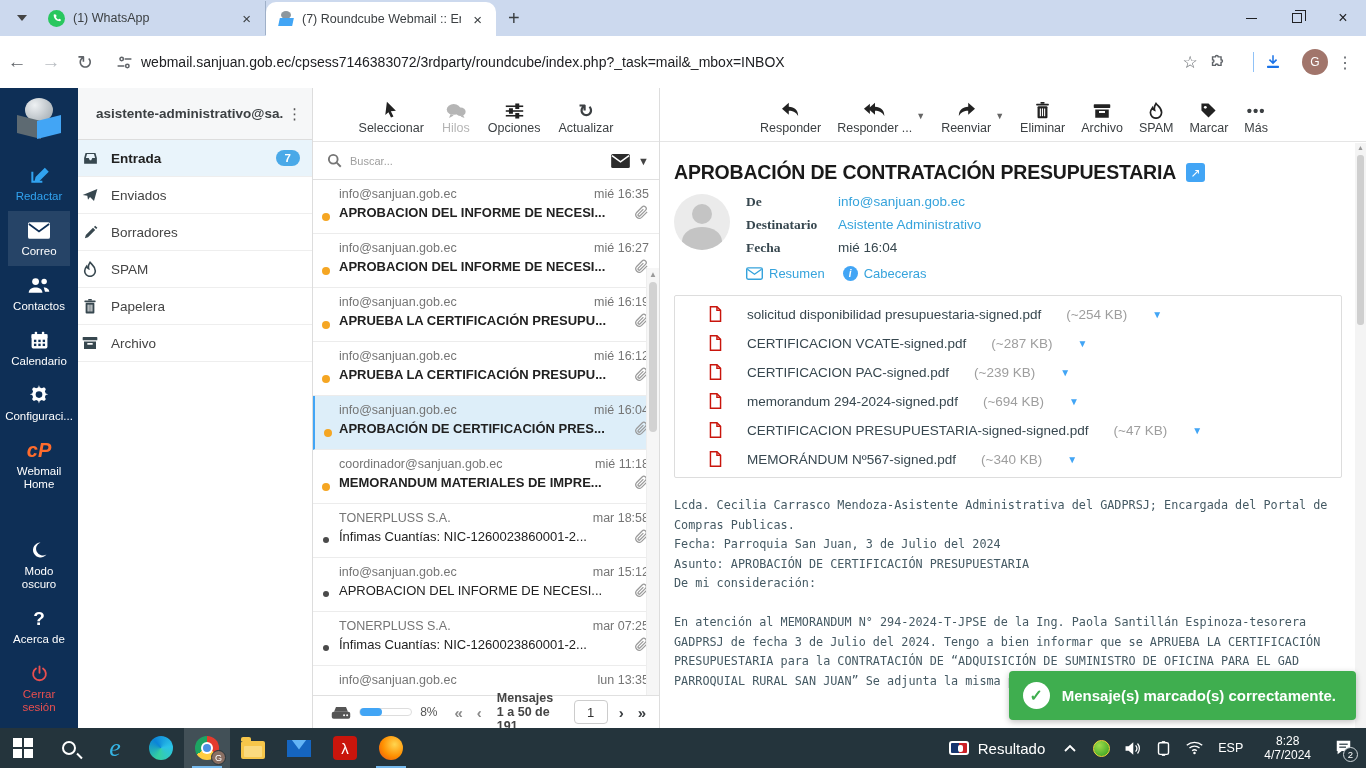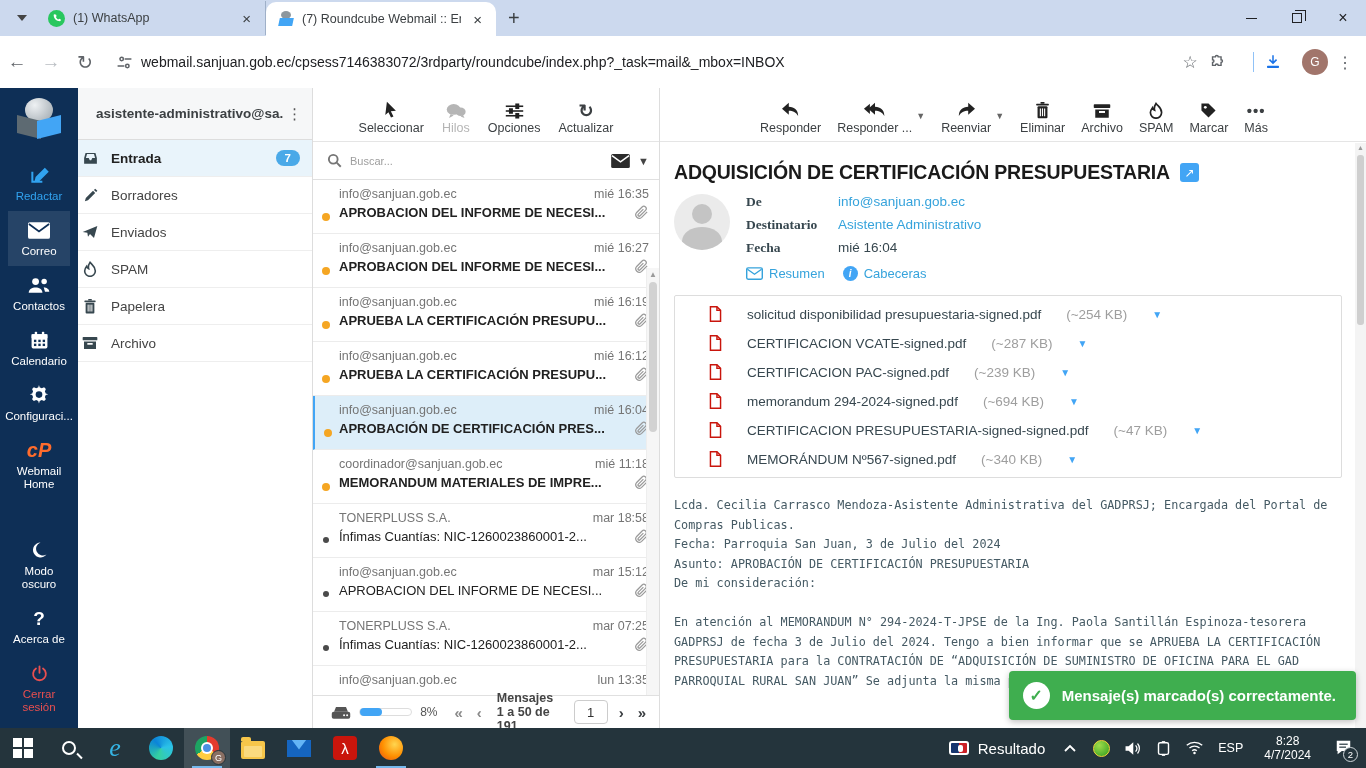--- a/index.html
+++ b/index.html
@@ -341,33 +341,33 @@
         <span class="fic">
           <svg width="17" height="14" viewBox="0 0 24 18" fill="#37474f">
               <path d="M3 9l2-7h14l2 7v8H3zM5.5 9h4l1.5 3h2l1.5-3h4l-1.6-5.5H7.1z"></path>
             </svg>
         </span>
         <span>Entrada</span>
         <span class="badge">7</span>
       </div>
       <div class="folder">
         <span class="fic">
+          <svg width="16" height="14" viewBox="0 0 24 20" fill="#37474f">
+              <path d="M1 10L23 1l-5 18-6-6-3 4-1-6z"></path>
+            </svg>
+        </span>
+        <span>Enviados</span>
+      </div>
+      <div class="folder">
+        <span class="fic">
           <svg width="15" height="15" viewBox="0 0 24 24" fill="#37474f">
               <path d="M3 21l1.5-5L16 4.5l3.5 3.5L8 19.5zM17.5 3l2-2 3.5 3.5-2 2z"></path>
             </svg>
         </span>
         <span>Borradores</span>
-      </div>
-      <div class="folder">
-        <span class="fic">
-          <svg width="16" height="14" viewBox="0 0 24 20" fill="#37474f">
-              <path d="M1 10L23 1l-5 18-6-6-3 4-1-6z"></path>
-            </svg>
-        </span>
-        <span>Enviados</span>
       </div>
       <div class="folder">
         <span class="fic">
           <svg width="14" height="16" viewBox="0 0 20 24" fill="none" stroke="#37474f" stroke-width="2.4">
               <path d="M10 2c3 4 8 6 8 13a8 8 0 0 1-16 0c0-3 1.5-5 3-7 .5 2 1.5 3 3 3.5C7 8 8 5 10 2z"></path>
             </svg>
         </span>
         <span>SPAM</span>
       </div>
       <div class="folder">
@@ -678,21 +678,21 @@
           <span>Marcar</span>
         </div>
         <div class="mtb">
           <span style="font-size:15px;font-weight:bold;line-height:17px;letter-spacing:1px;">•••</span>
           <span>Más</span>
         </div>
       </div>
 
       <div class="mail-scrollarea">
         <div class="subject-line">
-          <span class="subject">ADQUISICIÓN DE CERTIFICACIÓN PRESUPUESTARIA</span>
+          <span class="subject">APROBACIÓN DE CONTRATACIÓN PRESUPUESTARIA</span>
           <span class="extlink">↗</span>
         </div>
         <div class="hdr">
           <div class="avatar">
               <span class="head"></span>
               <span class="bust"></span>
             </div>
           <div class="hdr-table">
             <div class="hdr-row">
                 <span class="hdr-label">De</span>

